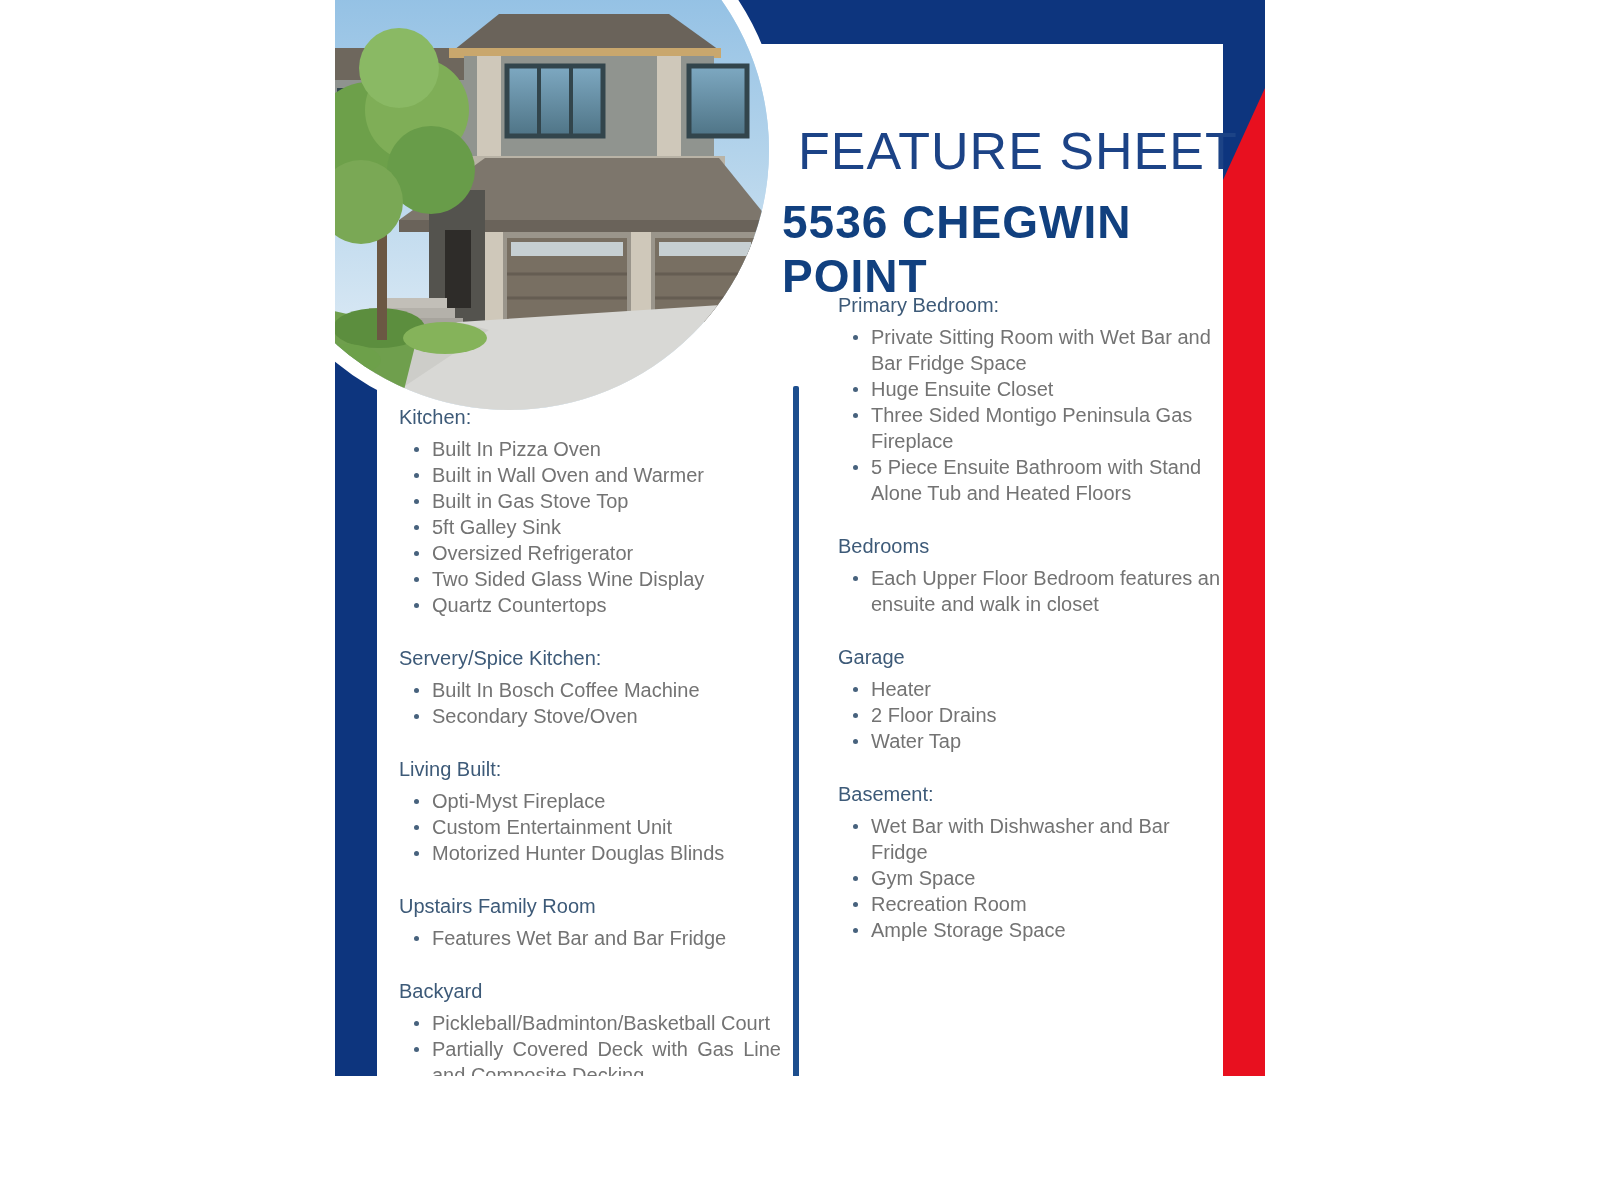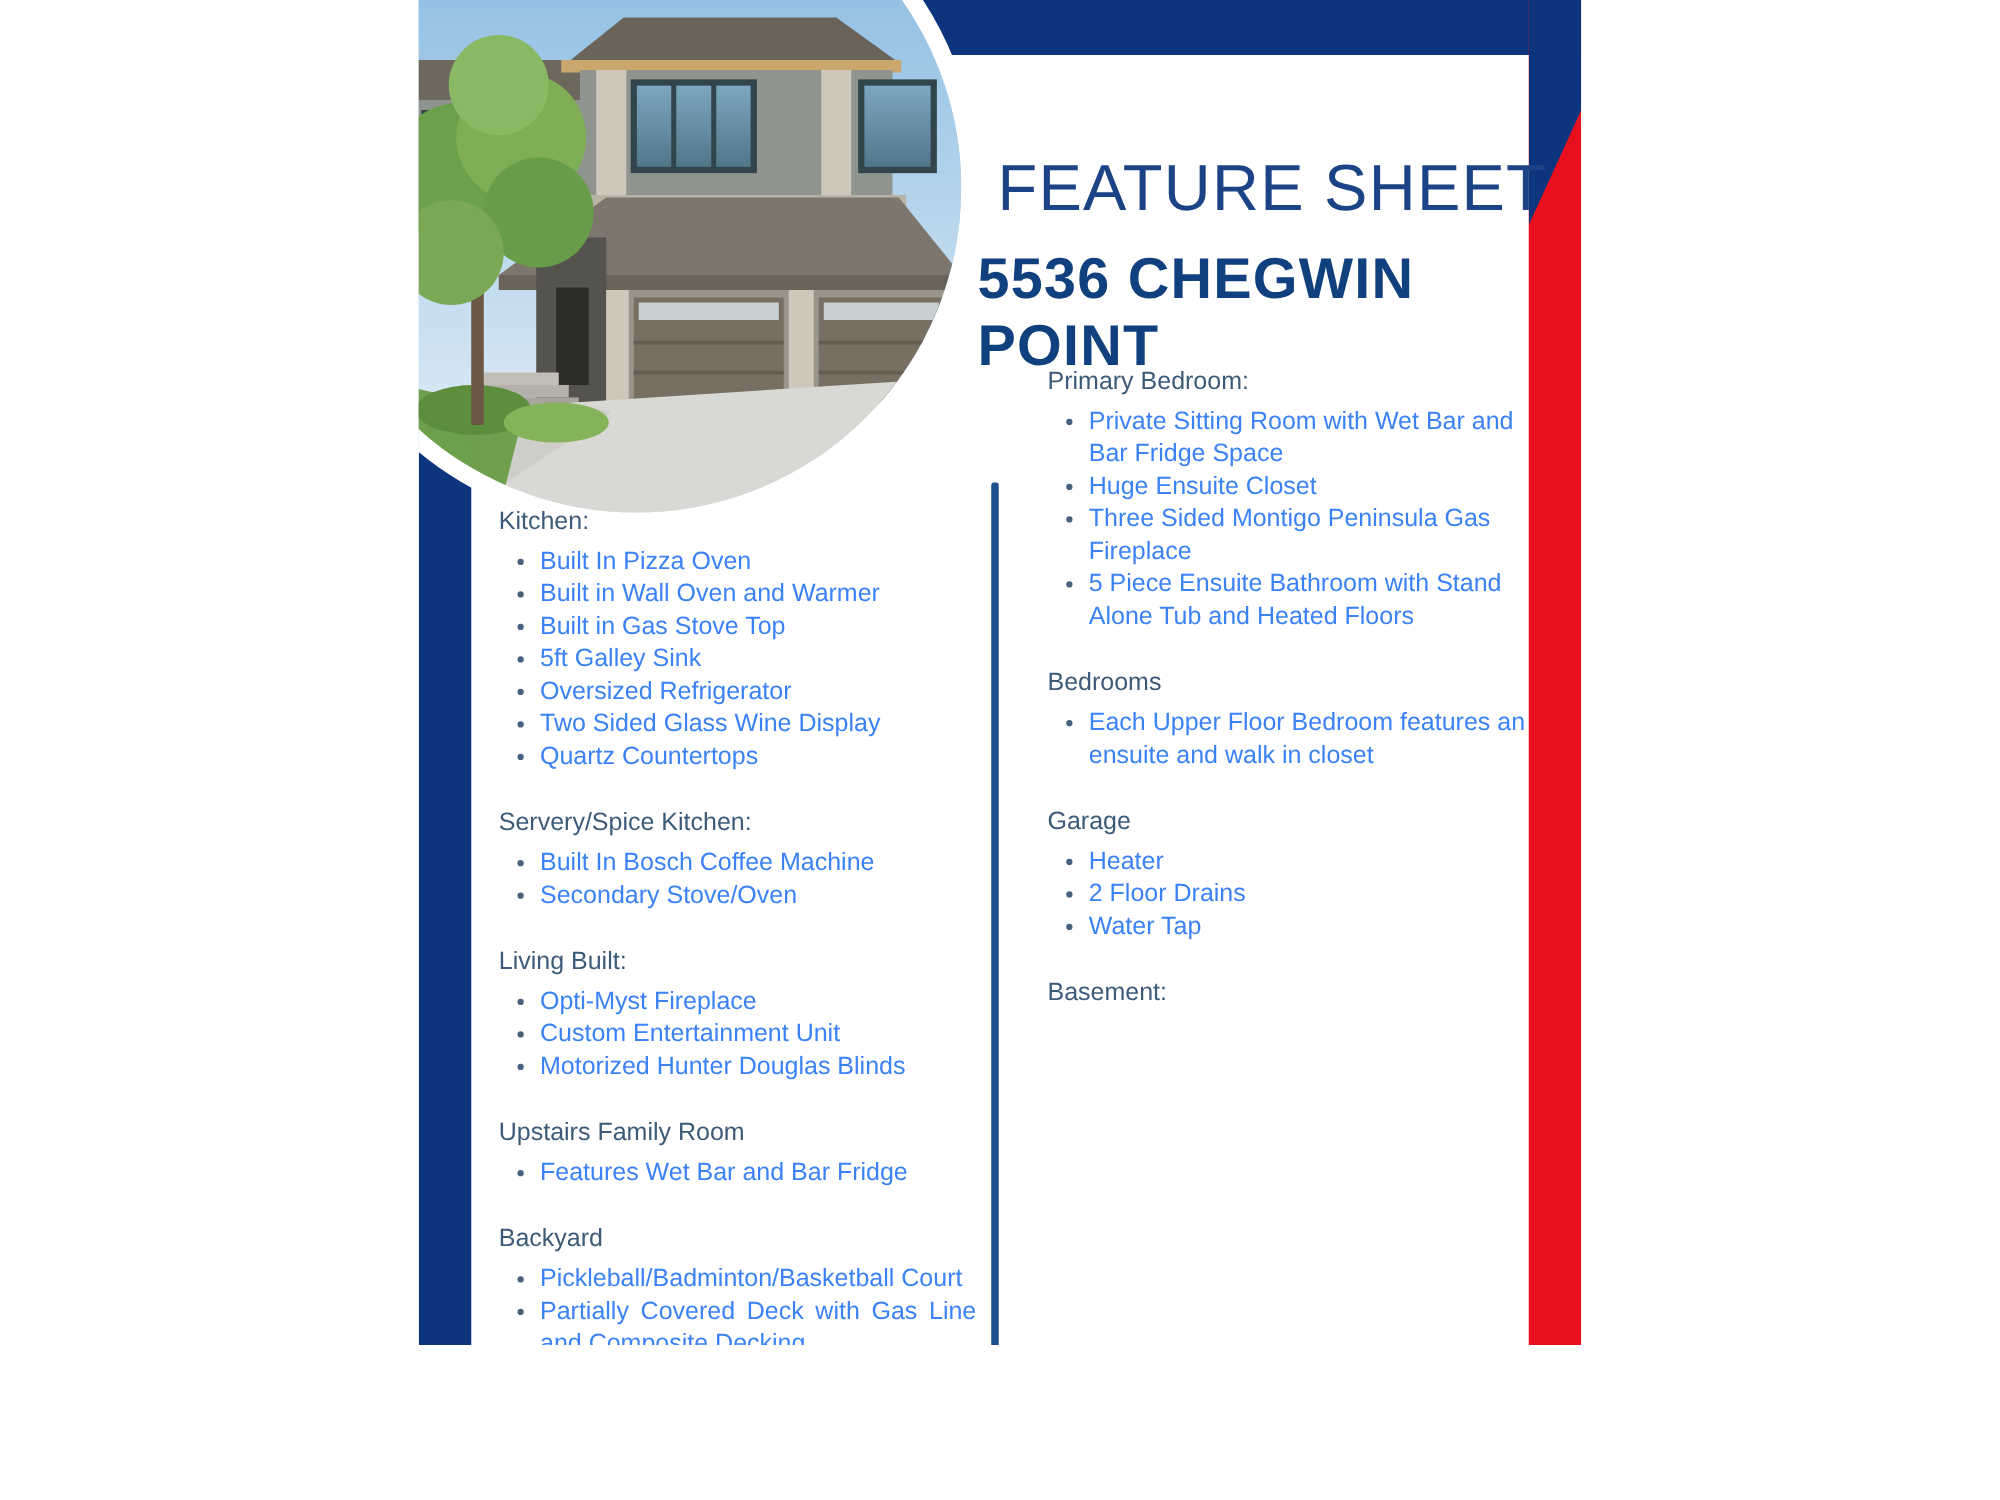--- a/index.html
+++ b/index.html
@@ -30,21 +30,21 @@
 
   
   .col{position:absolute;z-index:6;}
   .col-left{left:64px;top:382px;width:382px;margin-top:20px;}
   .col-right{left:503px;top:290px;width:386px;}
   .divider{position:absolute;left:458px;top:386px;width:6px;height:762px;background:#1d4e8e;z-index:6;border-radius:2px;}
 
   .section{margin-bottom:25px;}
   .sec-header{font-size:20px;color:#3d5a78;line-height:30px;}
   .sec-list{list-style:none;margin:4px 0 0 0;padding:0;}
-  .sec-item{position:relative;padding-left:33px;font-size:20px;color:#3b82f6;line-height:26px;}
+  .sec-item{position:relative;padding-left:33px;font-size:20px;color:#737373;line-height:26px;}
   .col-left .sec-item{text-align:justify;}
   .sec-item::before{content:"";position:absolute;left:15px;top:11px;width:5px;height:5px;border-radius:50%;background:#47627d;}
 
   
   .realtor{position:absolute;left:1px;top:1104px;z-index:7;width:96px;}
   .realtor .caption{font-size:13px;letter-spacing:1px;color:rgba(216,222,234,0.92);margin-top:2px;}
 </style>
 </head>
 <body>
 
@@ -205,20 +205,26 @@
         <div class="section">
           <div class="sec-header">Garage</div>
           <ul class="sec-list">
             <li class="sec-item">Heater</li>
             <li class="sec-item">2 Floor Drains</li>
             <li class="sec-item">Water Tap</li>
           </ul>
         </div>
         <div class="section">
           <div class="sec-header">Basement:</div>
+          <ul class="sec-list">
+            <li class="sec-item">Wet Bar with Dishwasher and Bar Fridge</li>
+            <li class="sec-item">Gym Space</li>
+            <li class="sec-item">Recreation Room</li>
+            <li class="sec-item">Ample Storage Space</li>
+          </ul>
         </div>
       </div>
 
     <div class="realtor">
       <svg width="76" height="78" viewBox="0 0 76 78">
         <rect x="4" y="4" width="68" height="70" fill="none" stroke="rgba(216,222,234,0.9)" stroke-width="7"></rect>
         <rect x="16" y="14" width="13" height="50" fill="rgba(216,222,234,0.9)"></rect>
         <path d="M29,14 h28 v26 h-18 v-10 h8 v-6 h-18 z" fill="rgba(216,222,234,0.9)"></path>
         <polygon points="33,40 60,64 33,64" fill="rgba(216,222,234,0.9)"></polygon>
       </svg>

